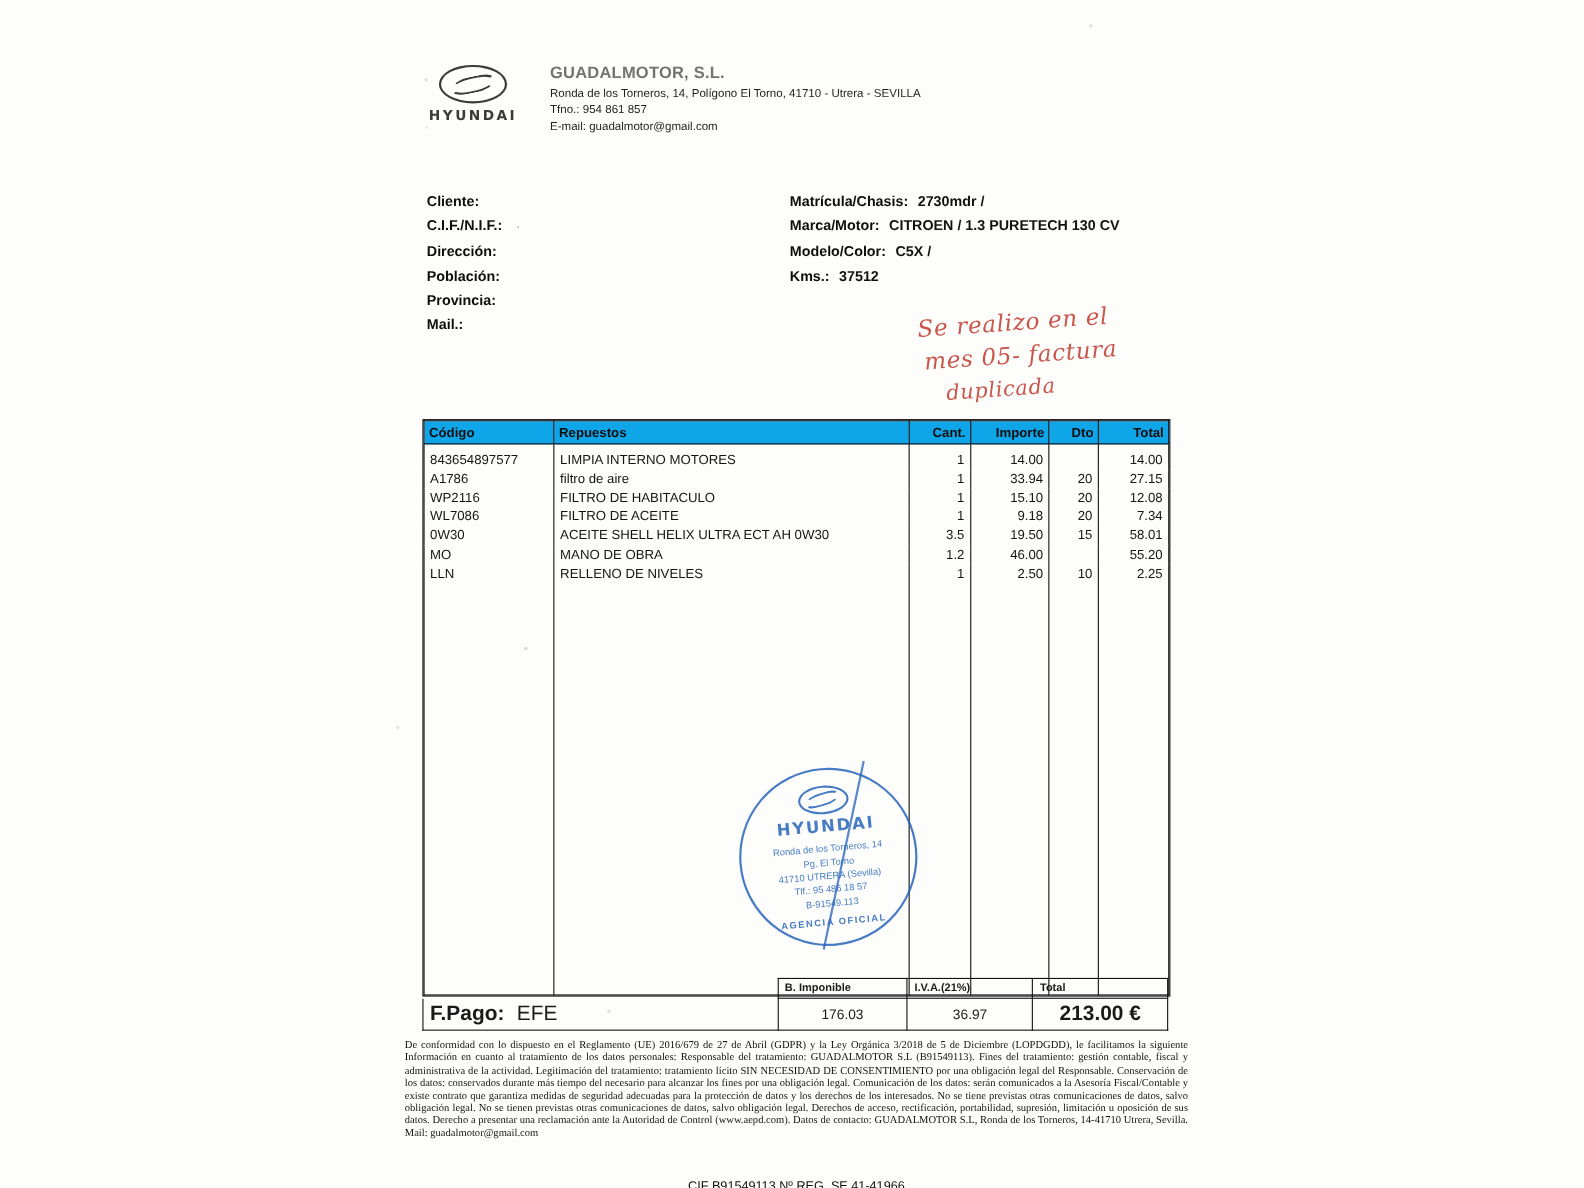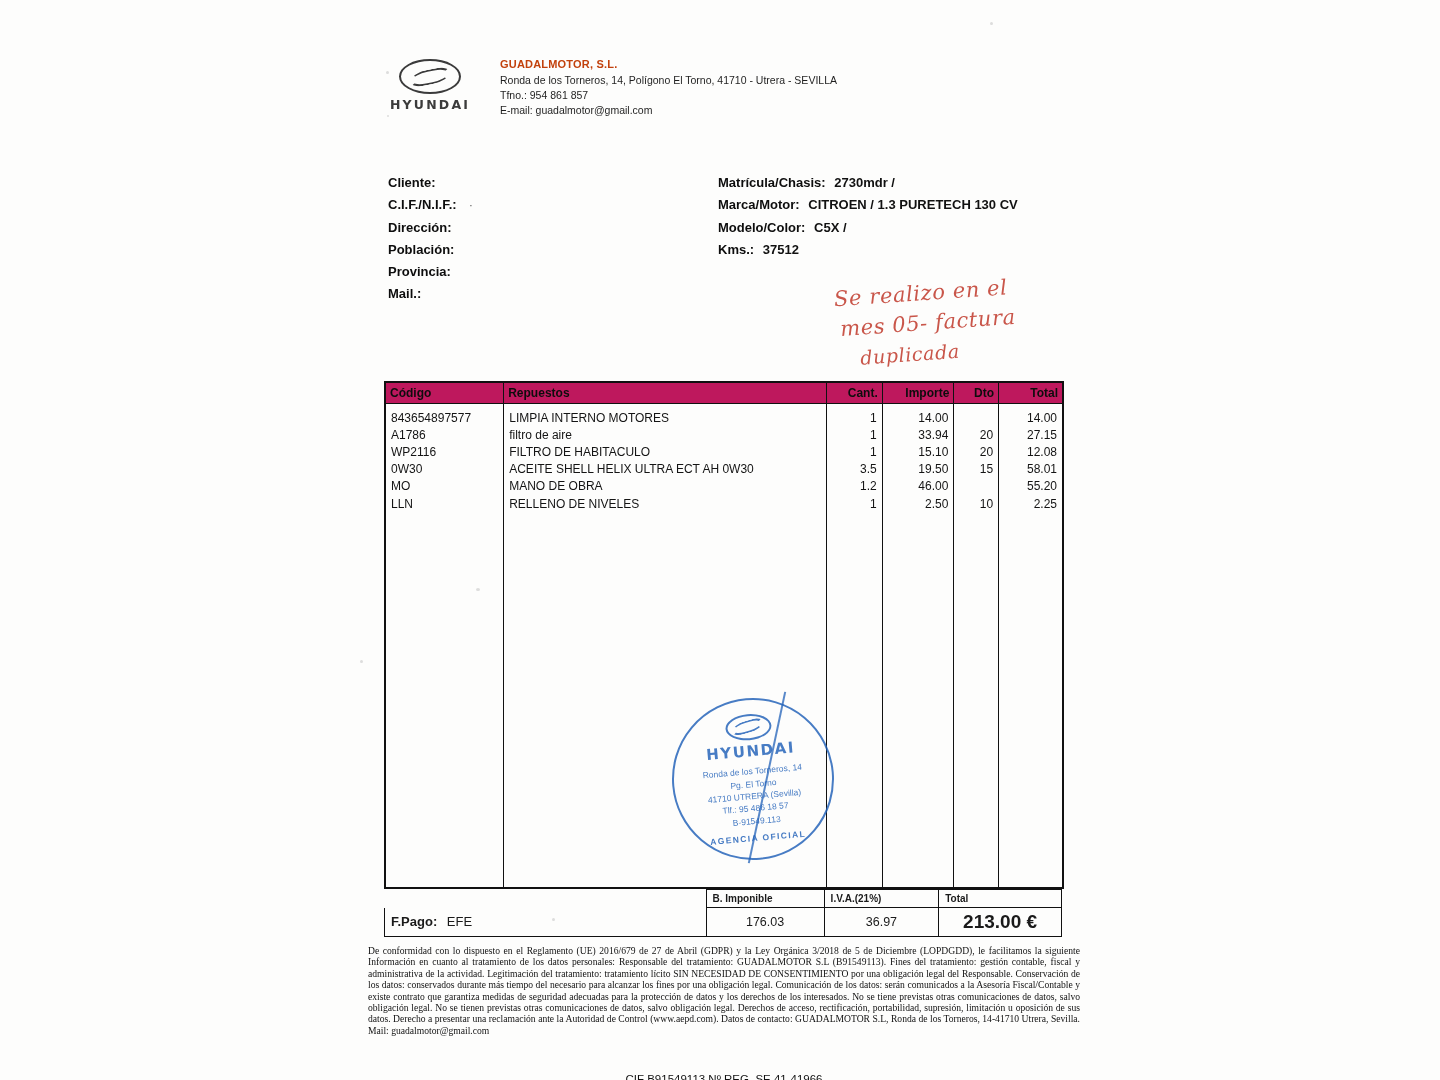--- a/index.html
+++ b/index.html
@@ -63,24 +63,24 @@
     letter-spacing: 2.2px;
     font-weight: 700;
     color: #3b3b3b;
     margin-top: 3px;
     font-family: "DejaVu Sans", sans-serif;
   }
   .company {
     padding-top: 3px;
   }
   .company .name {
-    font-size: 11px;
+    font-size: 15px;
     font-weight: 700;
     letter-spacing: 0.2px;
-    color: #c2410c;
+    color: #737373;
     margin-bottom: 3px;
   }
   .company .line {
     font-size: 10.5px;
     color: #1f1f1f;
     line-height: 1.45;
   }
 
   
   .fields {
@@ -145,21 +145,21 @@
   table.items {
     width: 100%;
     border-collapse: collapse;
     font-size: 11.5px;
   }
   table.items th {
     border: 1px solid #111;
     font-size: 12px;
     font-weight: 700;
     padding: 3px 4px;
-    background: #be185d;
+    background: #0ea5e9;
     color: #0d0d0d;
   }
   table.items td {
     border-left: 1px solid #111;
     border-right: 1px solid #111;
     padding: 1px 5px;
     color: #141414;
     font-size: 12px;
     line-height: 15.2px;
     white-space: nowrap;
@@ -255,21 +255,21 @@
   table.tot td, table.tot th {
     border: 1px solid #111;
     padding: 3px 6px;
   }
   .pago-cell {
     border-left: 1px solid #111 !important;
     border-top: none !important;
     border-bottom: 1px solid #111 !important;
     border-right: 1px solid #111 !important;
     font-weight: 700;
-    font-size: 13px;
+    font-size: 19px;
     text-align: left;
     width: 340px;
   }
   .blank-cell {
     border: none !important;
   }
   .tot-head {
     font-weight: 700;
     text-align: left;
     font-size: 10px;
@@ -435,20 +435,28 @@
           <td class="c-dto">20</td>
           <td class="c-tot">27.15</td>
         </tr>
         <tr>
           <td class="c-codigo">WP2116</td>
           <td class="c-rep">FILTRO DE HABITACULO</td>
           <td class="c-cant">1</td>
           <td class="c-imp">15.10</td>
           <td class="c-dto">20</td>
           <td class="c-tot">12.08</td>
+        </tr>
+        <tr>
+          <td class="c-codigo">WL7086</td>
+          <td class="c-rep">FILTRO DE ACEITE</td>
+          <td class="c-cant">1</td>
+          <td class="c-imp">9.18</td>
+          <td class="c-dto">20</td>
+          <td class="c-tot">7.34</td>
         </tr>
         <tr>
           <td class="c-codigo">0W30</td>
           <td class="c-rep">ACEITE SHELL HELIX ULTRA ECT AH 0W30</td>
           <td class="c-cant">3.5</td>
           <td class="c-imp">19.50</td>
           <td class="c-dto">15</td>
           <td class="c-tot">58.01</td>
         </tr>
         <tr>

